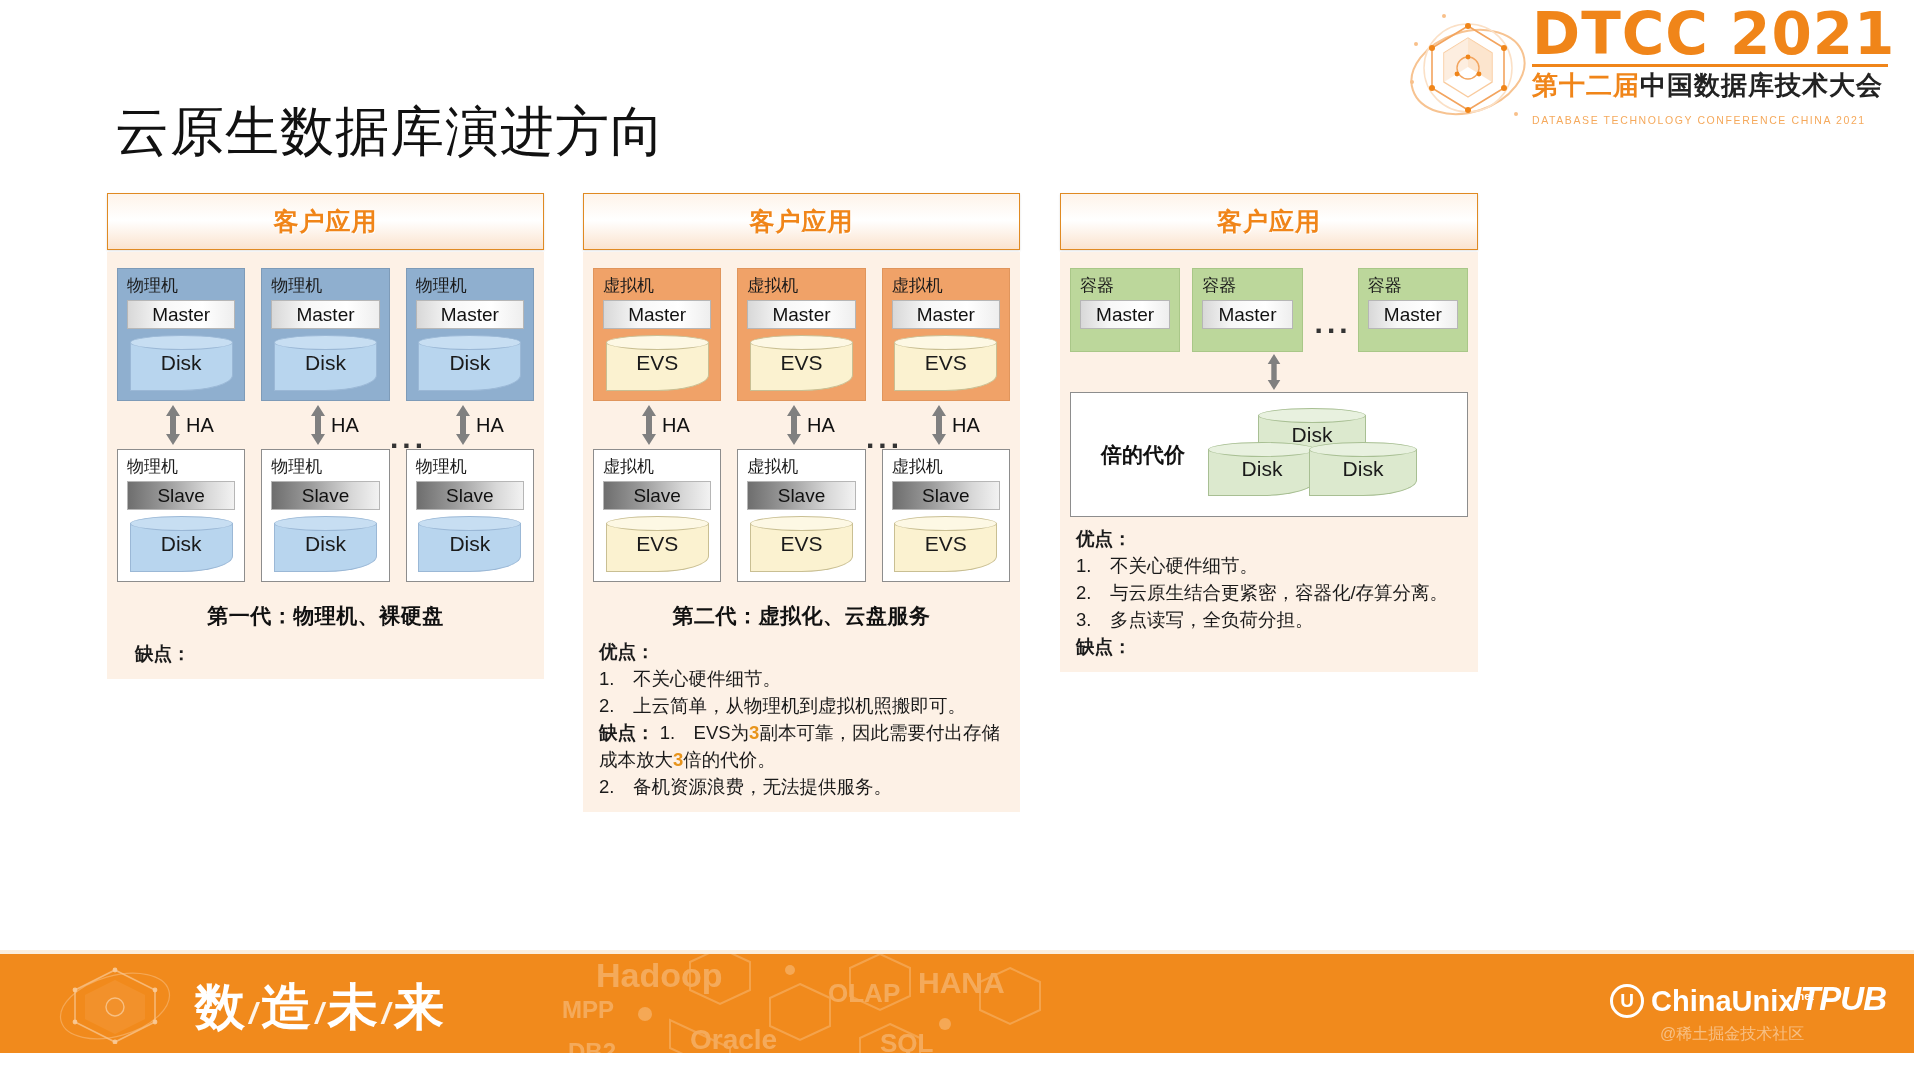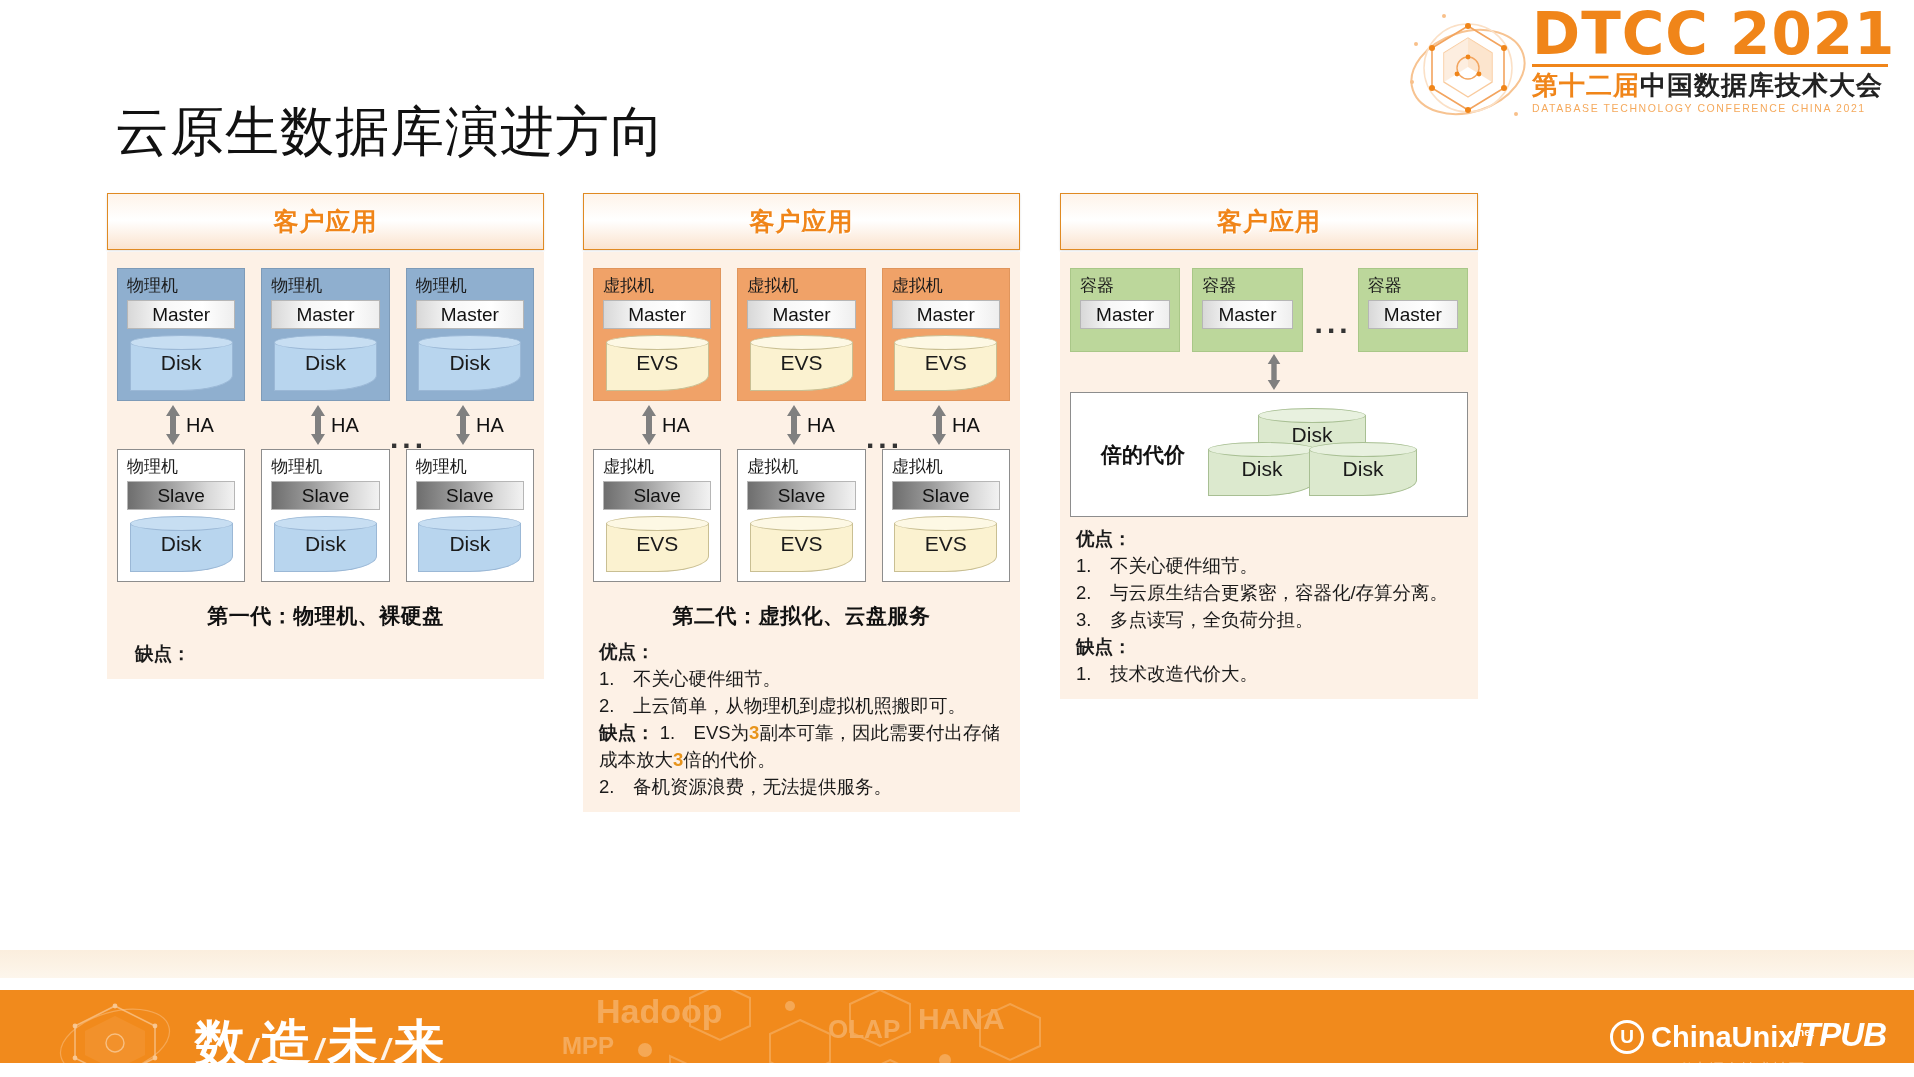--- a/index.html
+++ b/index.html
@@ -26,21 +26,21 @@
     line-height:64px; font-family:"DejaVu Sans",sans-serif;
     white-space:nowrap;
   }
   .dtcc-rule{ height:3px; background:#F08519; width:356px; margin-top:-2px;}
   .dtcc-cn{
     font-size:26px; font-weight:bold; color:#222; letter-spacing:1px;
     line-height:30px; margin-top:3px; white-space:nowrap;
   }
   .dtcc-cn .hl{ color:#F08519; }
   .dtcc-en{
-    font-size:10.5px; color:#F5A95C; letter-spacing:1.6px; margin-top:2px;
+    font-size:10.5px; color:#F5A95C; letter-spacing:1.6px; margin-top:14px;
     white-space:nowrap;
   }
 
   
   .page-title{
     position:absolute; left:115px; top:96px;
     font-size:54px; font-weight:500; color:#111;
     letter-spacing:1px; white-space:nowrap;
   }
 
@@ -144,21 +144,21 @@
     font-size:21px; font-weight:bold; color:#111; margin-left:30px;
   }
   .disk-cluster{ position:relative; width:230px; height:110px; margin-left:18px; }
 
   
   .ribbon-shadow{
     position:absolute; left:0; top:950px; width:1914px; height:28px;
     background:linear-gradient(to bottom,#FBEEDD,#FDF6EC);
   }
   .footer{
-    position:absolute; left:0; top:990px; width:1914px; height:73px;
+    position:absolute; left:0; top:954px; width:1914px; height:99px;
     background:#F18A1C; overflow:hidden;
   }
   .footer-slogan{
     position:absolute; left:195px; top:20px;
     font-size:50px; font-weight:bold; color:#fff; letter-spacing:2px;
     white-space:nowrap;
   }
   .footer-slogan i{ font-size:30px; font-style:italic; opacity:.9; padding:0 2px;}
   .footer-hex{
     position:absolute; left:55px; top:10px; width:120px; height:80px; opacity:.55;
@@ -476,21 +476,20 @@
       </div>
     </div>
 
 
     <div class="body-text" style="margin-top:8px;padding-left:6px;">
       <b>优点：</b>
       <span class="list-line">1.　不关心硬件细节。</span>
       <span class="list-line">2.　与云原生结合更紧密，容器化/存算分离。</span>
       <span class="list-line">3.　多点读写，全负荷分担。</span>
       <b>缺点：</b>
-      <span class="list-line">1.　技术改造代价大。</span>
     </div>
   </div>
 </div>
 
 <div class="ribbon-shadow"></div>
 <div class="footer">
   <svg class="footer-hex" viewBox="0 0 120 80">
     <polygon points="60,6 100,26 100,58 60,78 20,58 20,26" fill="none" stroke="#fff" stroke-width="1.6" opacity=".7"></polygon>
     <polygon points="60,16 90,31 90,55 60,70 30,55 30,31" fill="#fff" opacity=".12"></polygon>
     <circle cx="60" cy="43" r="9" fill="none" stroke="#fff" stroke-width="1.4" opacity=".8"></circle>

